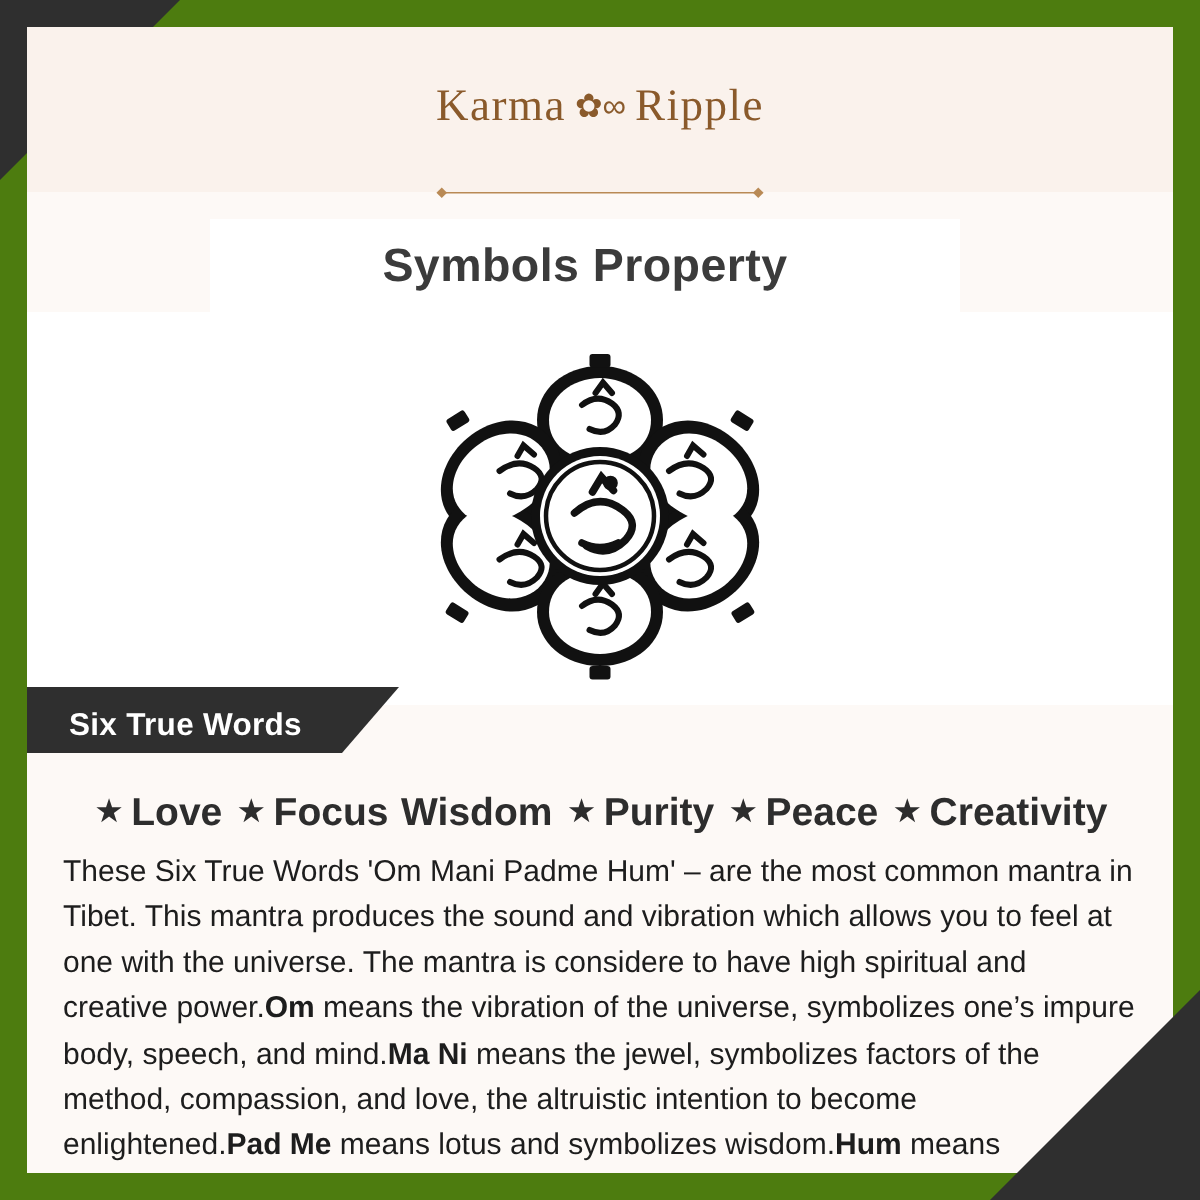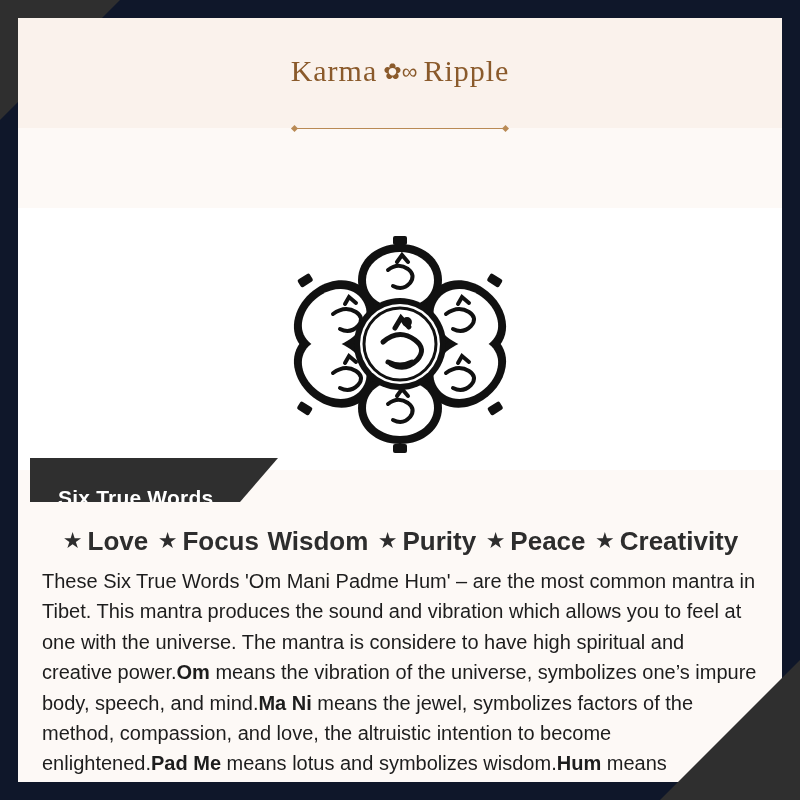--- a/index.html
+++ b/index.html
@@ -10,21 +10,21 @@
     width: 800px;
     height: 800px;
     background: #ffffff;
     font-family: "Liberation Sans", sans-serif;
     overflow: hidden;
   }
   .page {
     position: relative;
     width: 800px;
     height: 800px;
-    background: #0f172a;
+    background: #4d7c0f;
     overflow: hidden;
   }
   
   .corner {
     position: absolute;
     background: #2f2f2f;
   }
   .corner-tl {
     top: 0; left: 0;
     width: 120px; height: 120px;
@@ -121,28 +121,28 @@
     left: 50%;
     top: 200px;
     transform: translateX(-50%);
     width: 290px;
     height: 250px;
   }
 
   
   .banner {
     position: absolute;
-    left: 12px;
+    left: 0;
     top: 440px;
     width: 248px;
     height: 52px;
     background: #2f2f2f;
     clip-path: polygon(0 0, 248px 0, 210px 44px, 0 44px);
     display: flex;
-    align-items: flex-end;
+    align-items: center;
   }
   .banner-label {
     color: #ffffff;
     font-size: 21px;
     font-weight: bold;
     padding-left: 28px;
     letter-spacing: 0.2px;
   }
 
   
@@ -199,20 +199,23 @@
 
   <div class="sheet">
 
     <div class="top-band"></div>
 
     <div class="logo">
       <span class="logo-text">Karma</span><span class="logo-sym">✿∞</span><span class="logo-text">Ripple</span>
       <div class="logo-underline"></div>
     </div>
 
+    <div class="title-strip">
+      <span class="title-text">Symbols Property</span>
+    </div>
 
     <div class="art-area"></div>
 
     <div class="mandala-wrap">
       <svg viewBox="0 0 290 250" width="290" height="250" aria-hidden="true">
         <g fill="#111111">
 
           <g>
 
             <path d="M145 26 c24 0 42 16 42 36 c0 20 -16 34 -42 34 c-26 0 -42 -14 -42 -34 c0 -20 18 -36 42 -36 z"></path>

